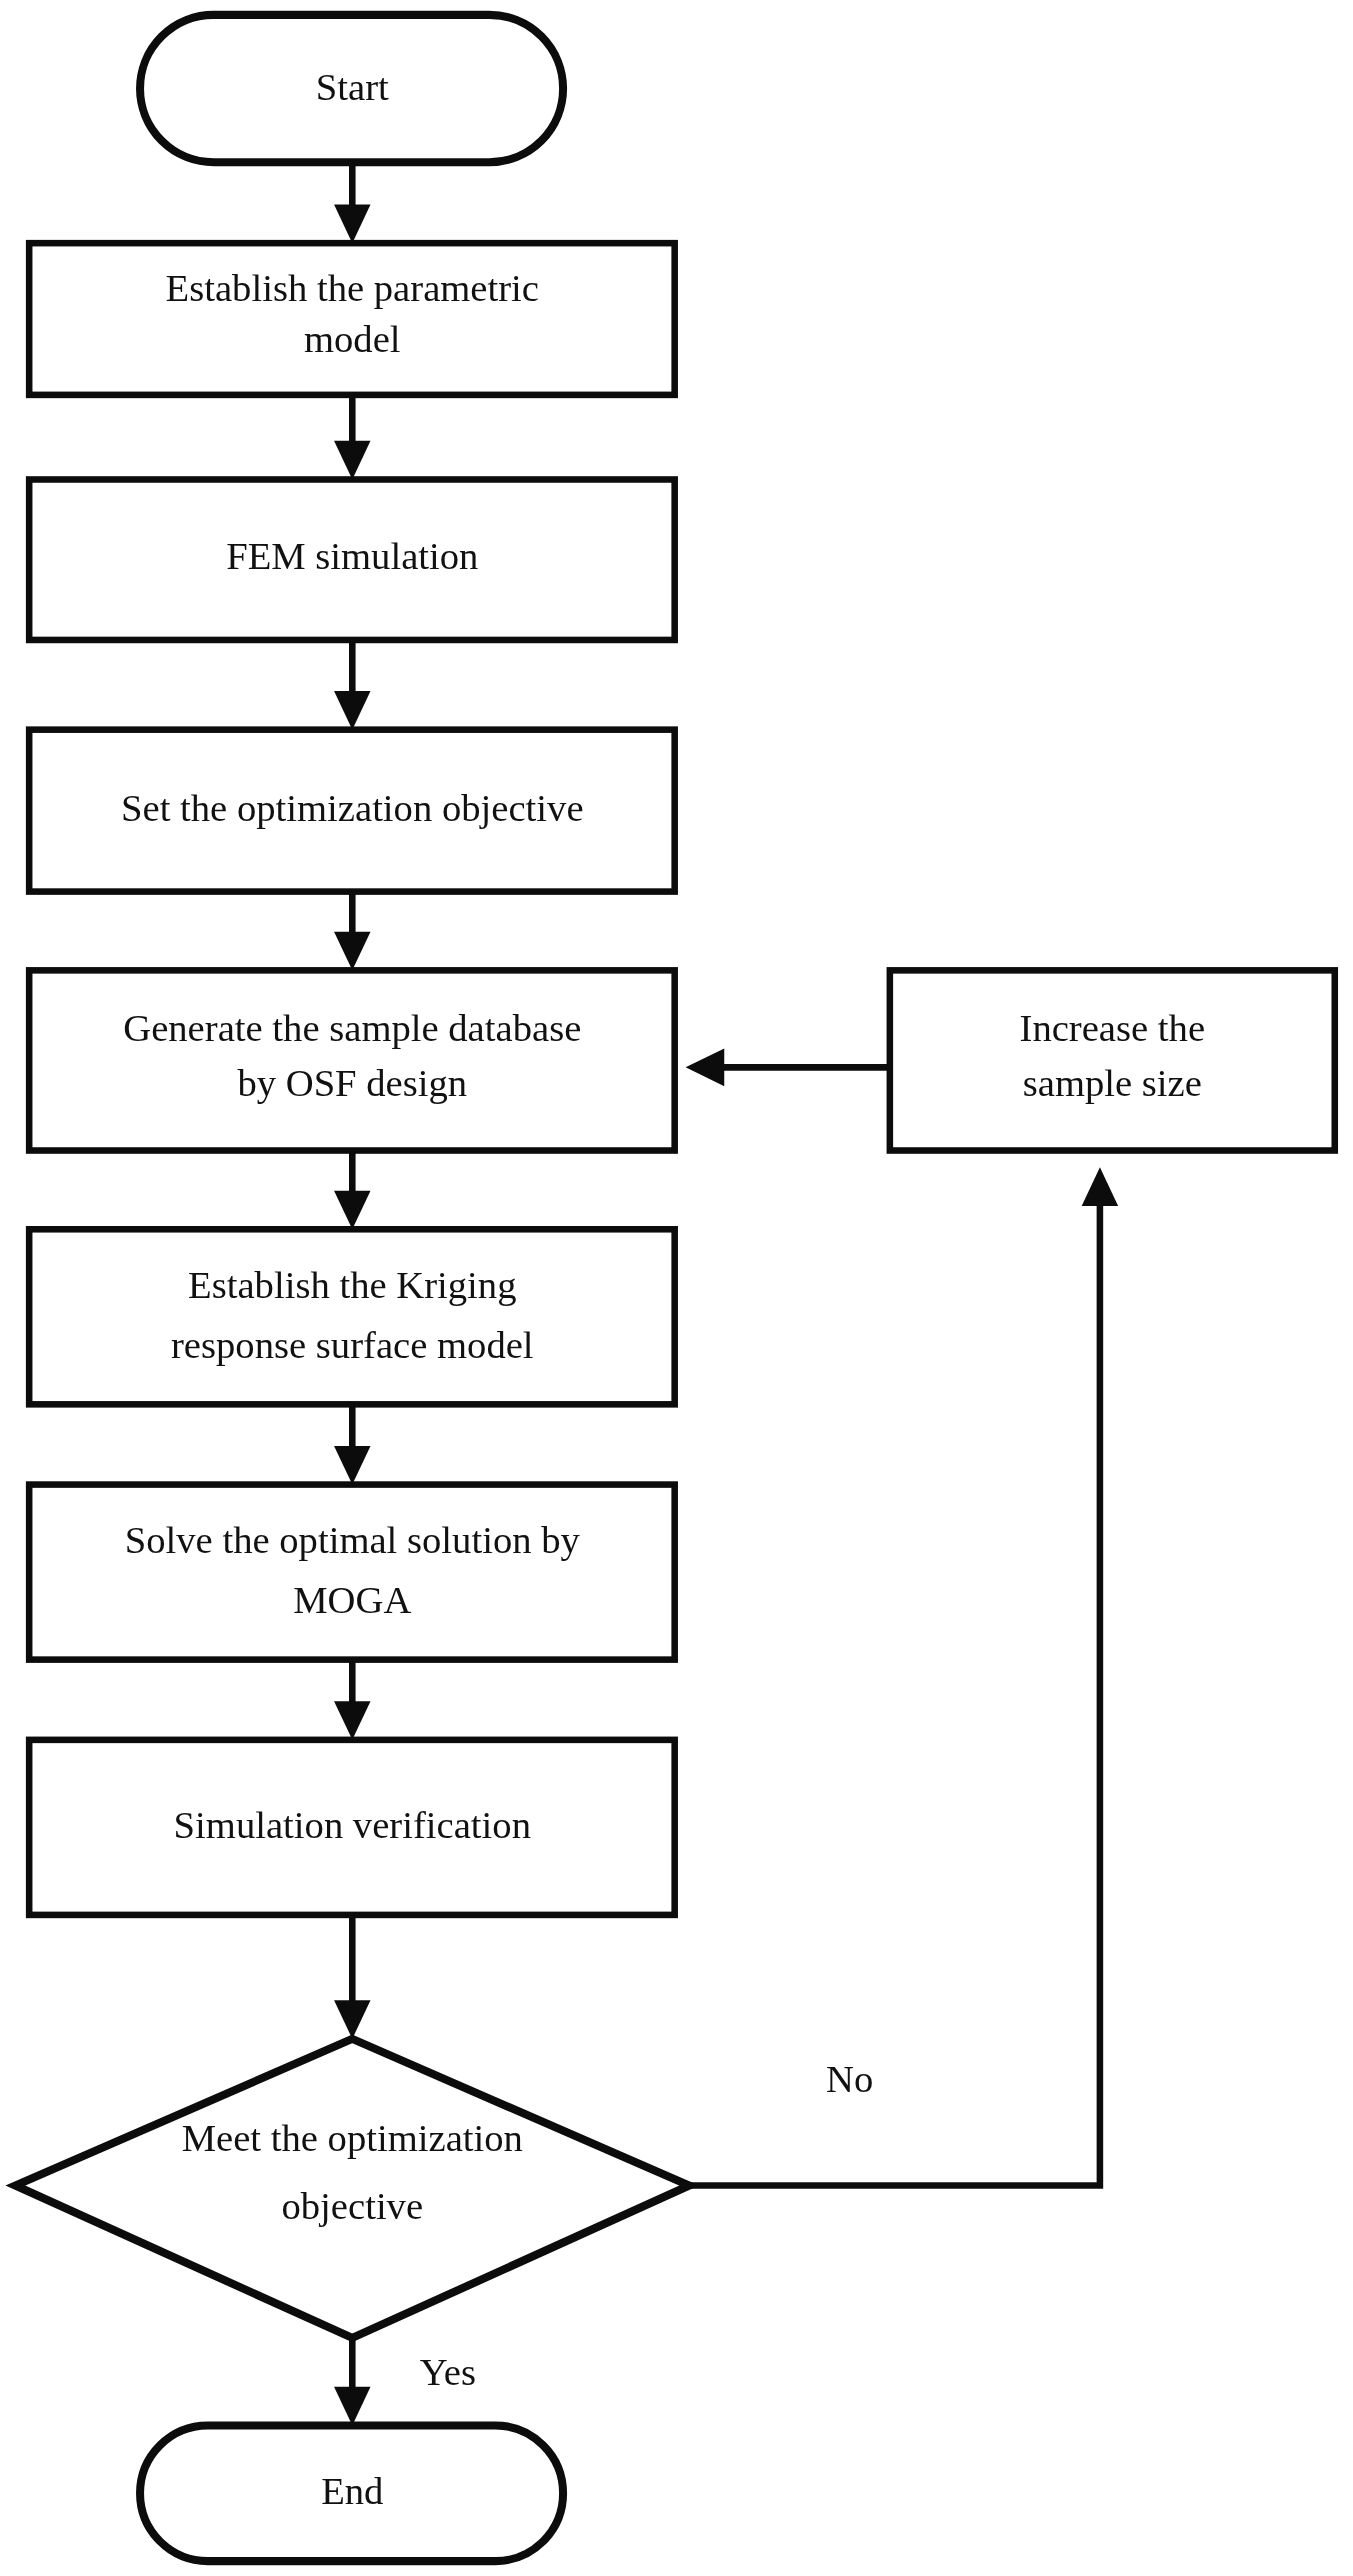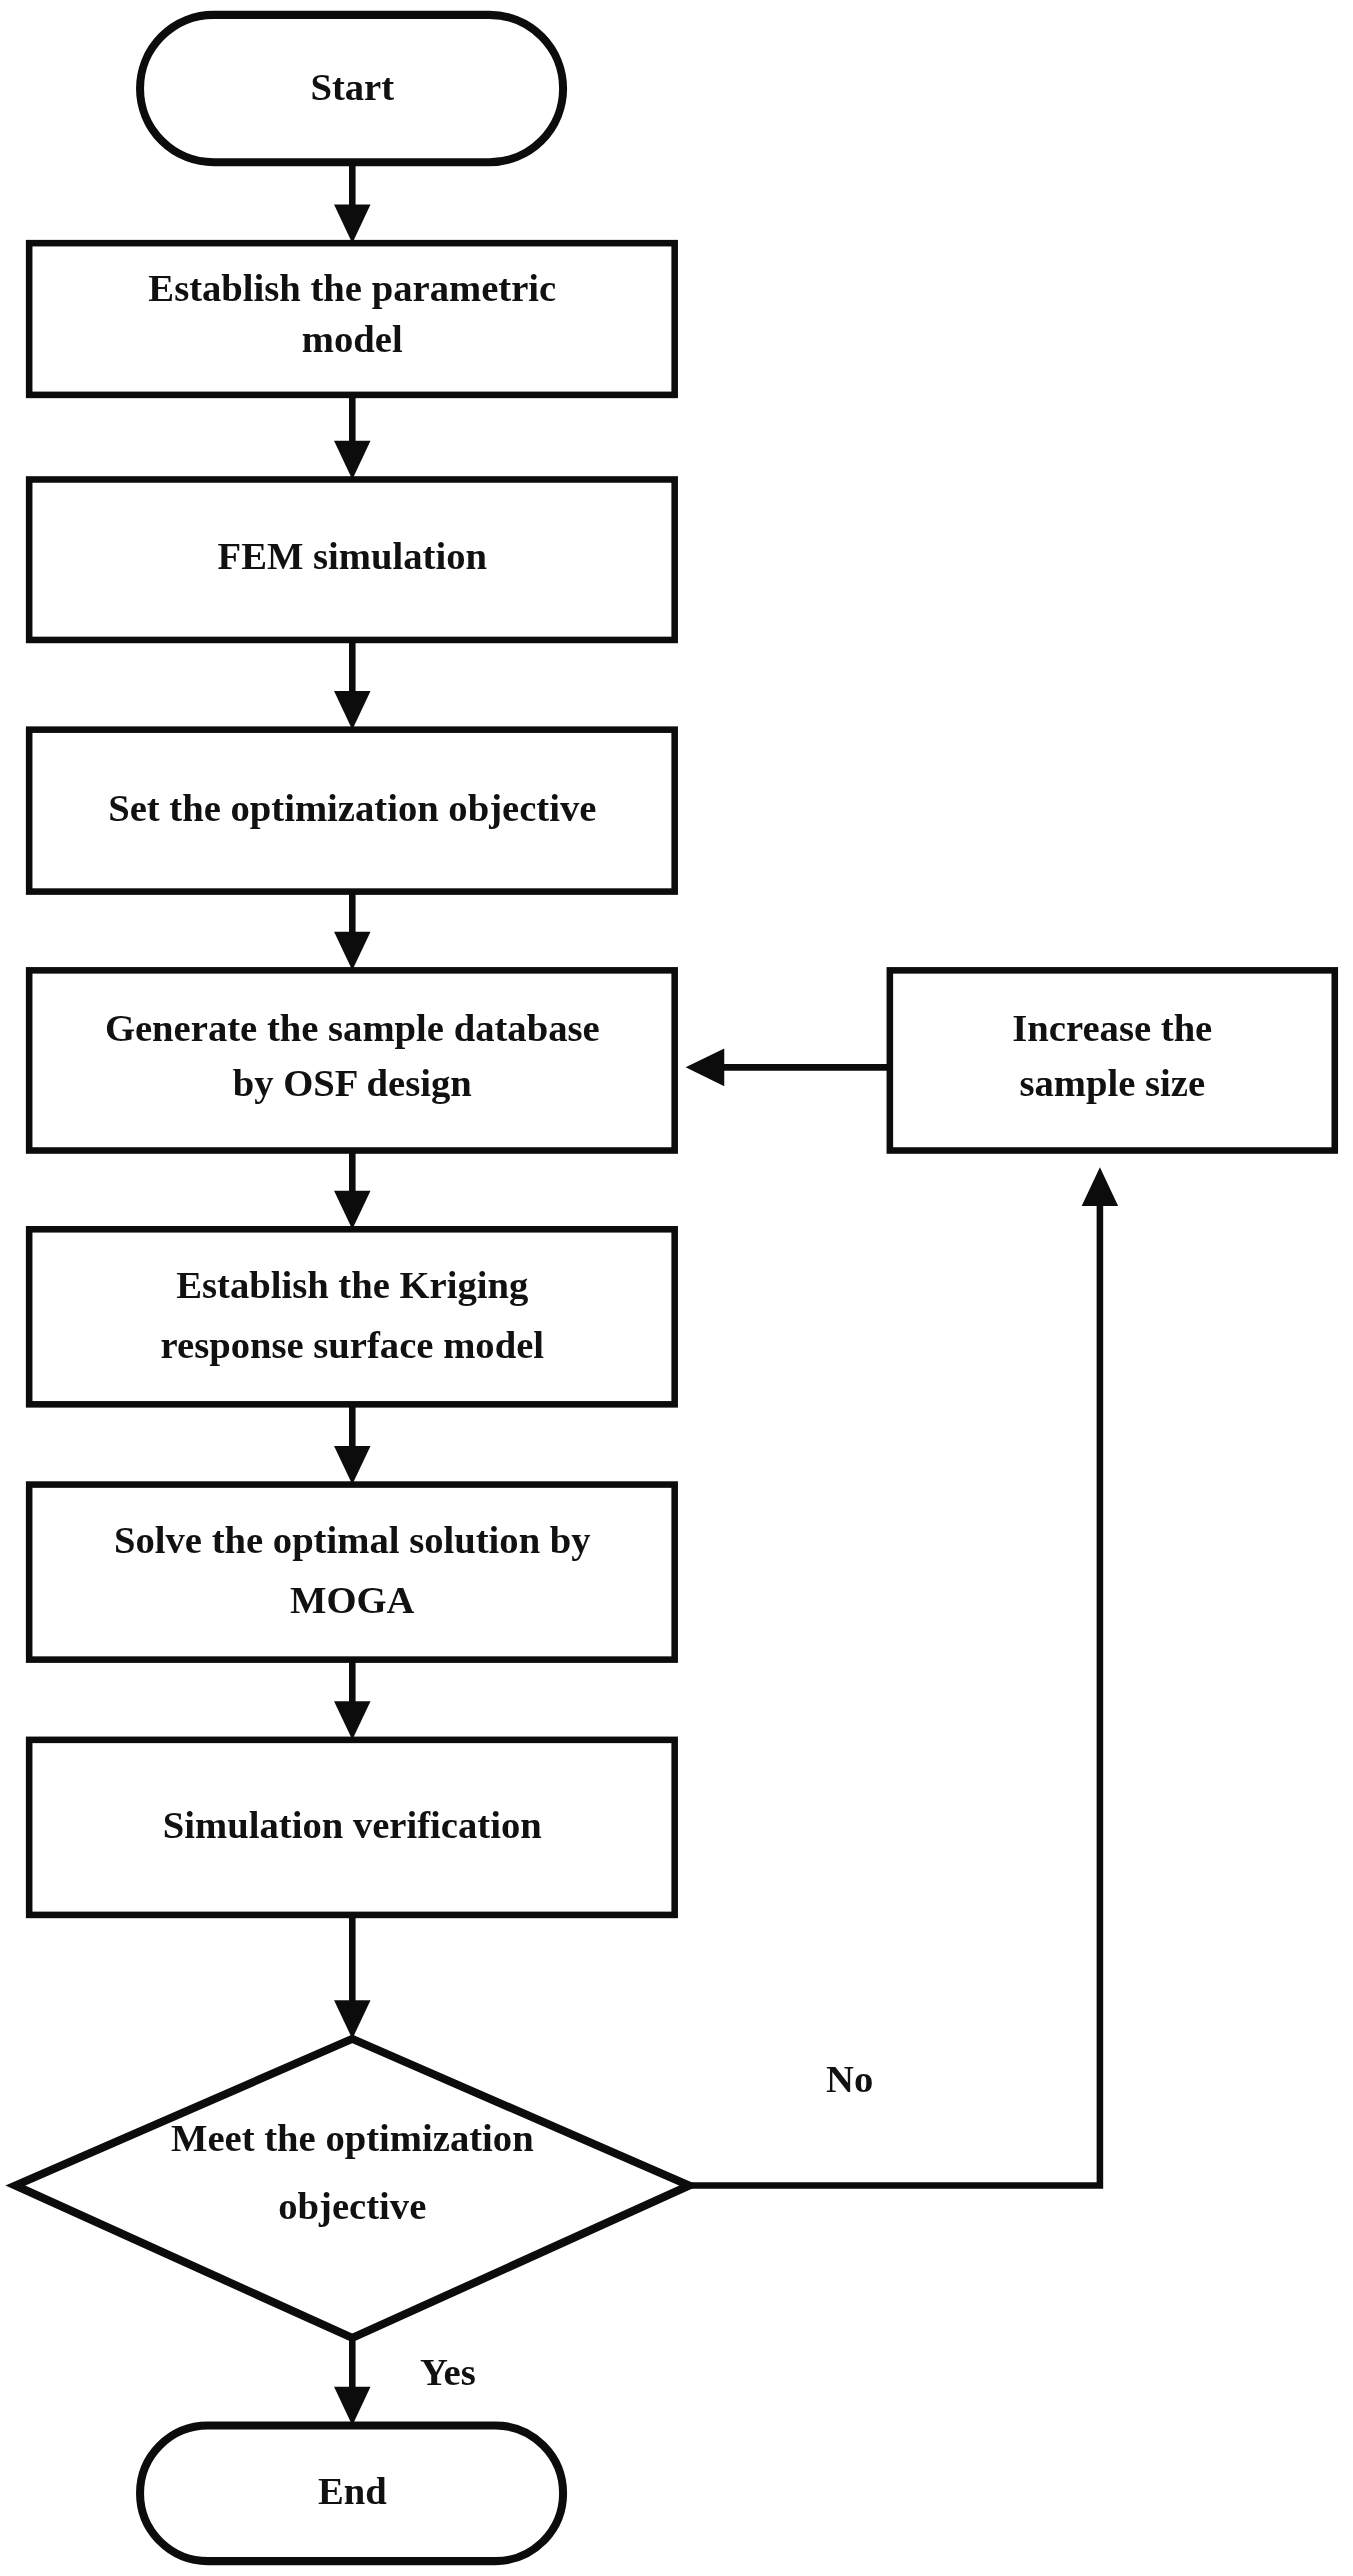--- a/index.html
+++ b/index.html
@@ -12,21 +12,20 @@
     width: 1353px;
     height: 2576px;
     font-family: "Liberation Serif", "DejaVu Serif", serif;
     overflow: hidden;
   }
   #flowchart-root {
     position: relative;
     width: 1353px;
     height: 2576px;
     background: #ffffff;
-    font-weight: bold;
   }
   svg#flow-svg {
     position: absolute;
     top: 0;
     left: 0;
     width: 1353px;
     height: 2576px;
     display: block;
   }
   .node-shape {

